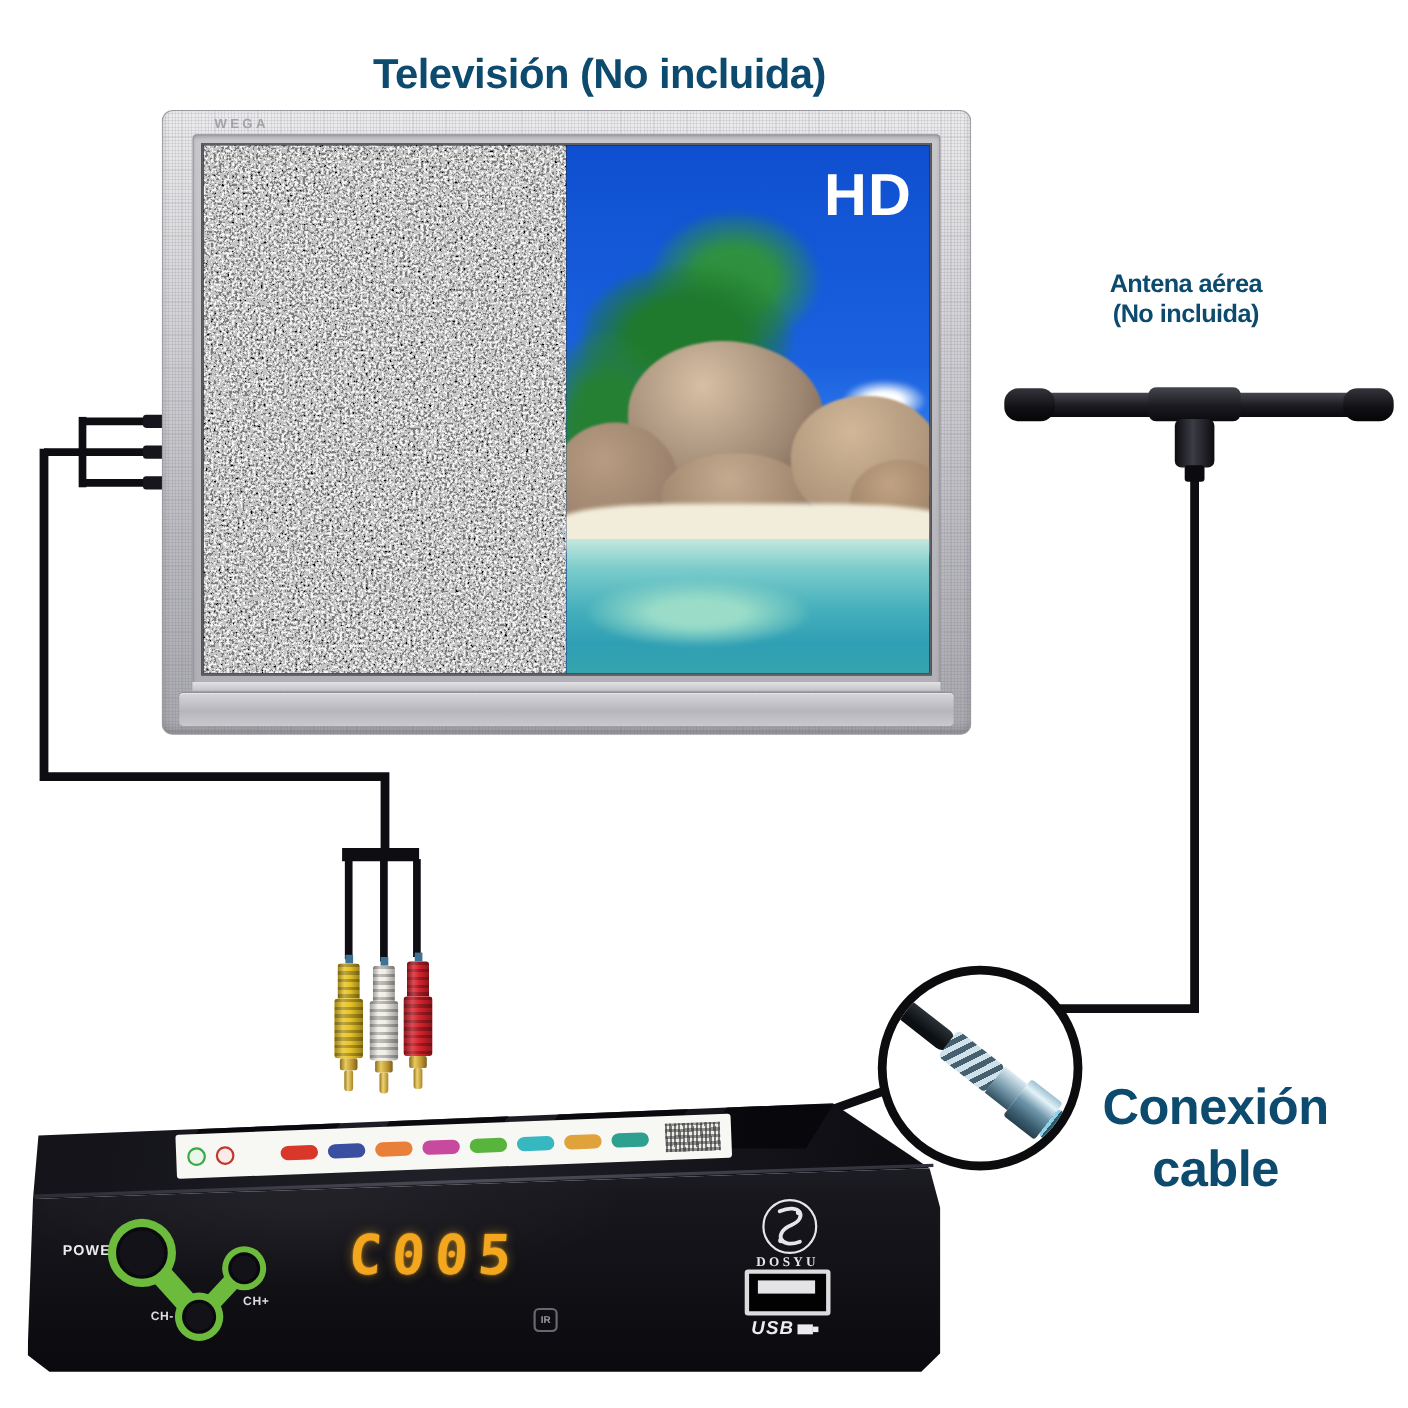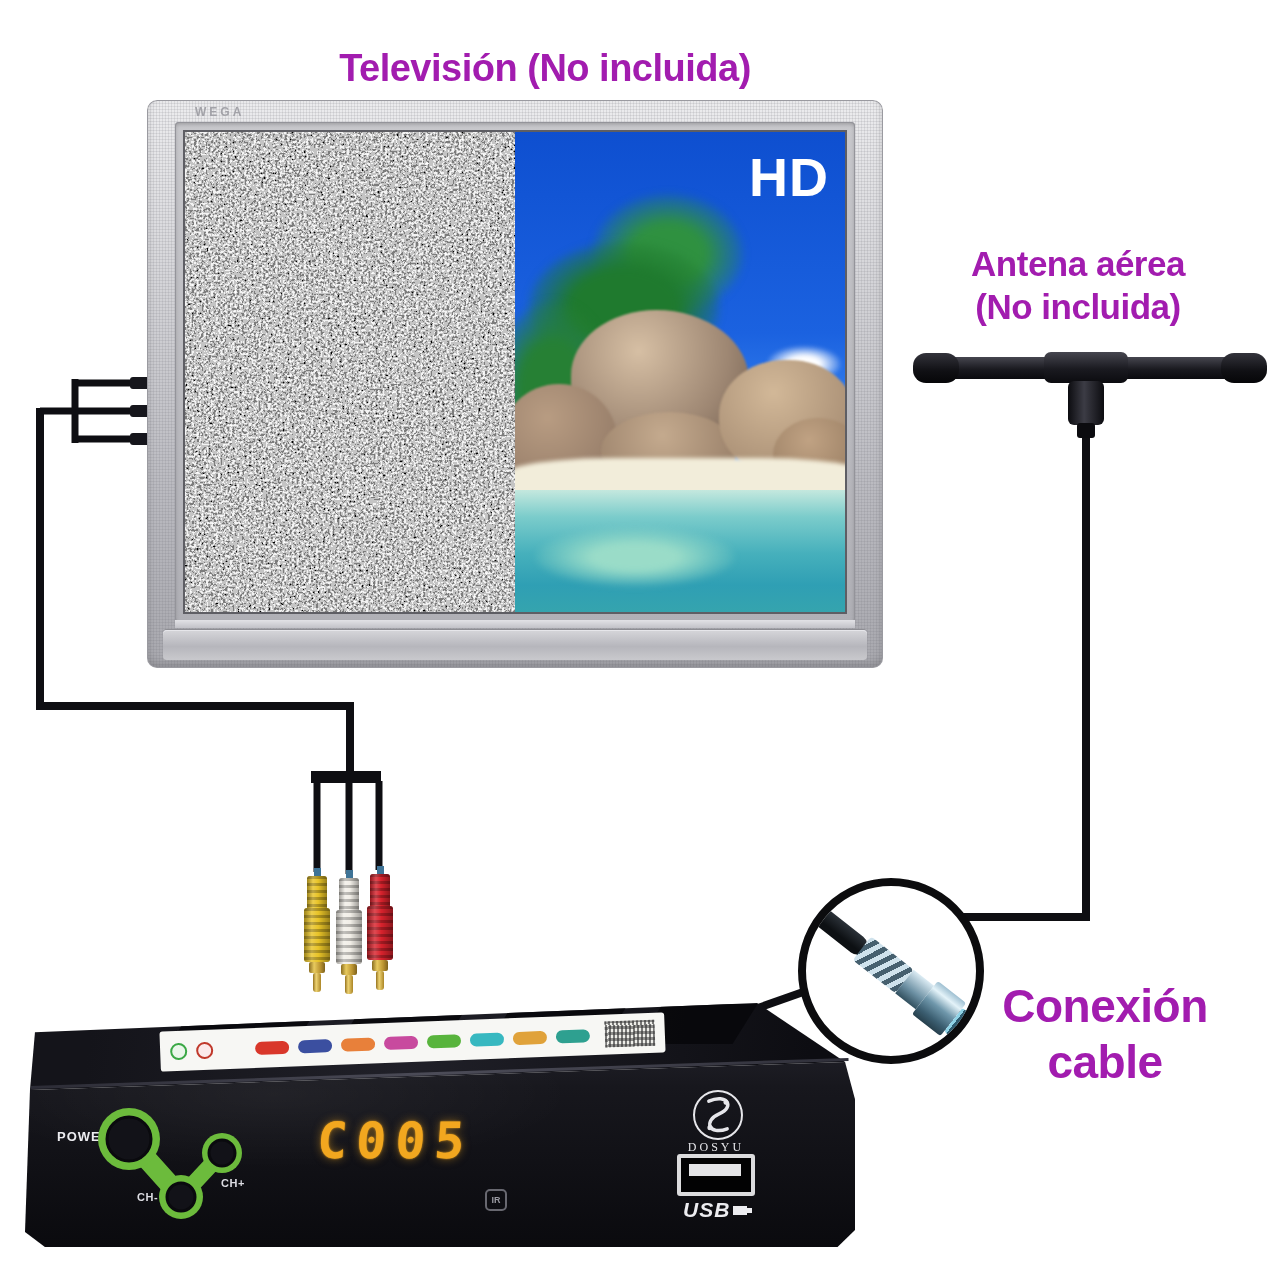--- a/index.html
+++ b/index.html
@@ -1,19 +1,19 @@
 <!DOCTYPE html>
 <html><head>
 <meta charset="utf-8">
 <style>
   html,body{margin:0;padding:0;background:#fff;}
   body{width:1280px;height:1280px;position:relative;overflow:hidden;
        font-family:"Liberation Sans",sans-serif;color:#101013;}
   .abs{position:absolute;}
-  .lbl{position:absolute;text-align:center;font-weight:600;color:#a21caf;
+  .lbl{position:absolute;text-align:center;font-weight:600;color:#0c4a6e;
        letter-spacing:-0.5px;line-height:1.22;}
 
   
   .tv-frame{position:absolute;left:147px;top:100px;width:736px;height:568px;border-radius:10px;
     background:
       repeating-linear-gradient(0deg, rgba(110,110,118,.14) 0 1px, transparent 1px 3px),
       repeating-linear-gradient(90deg, rgba(110,110,118,.14) 0 1px, transparent 1px 3px),
       linear-gradient(180deg,#ececee 0%,#d2d2d6 35%,#b9b9bf 70%,#a8a8ae 100%);
     box-shadow:inset 0 0 0 1px #9a9aa0, inset 0 -4px 8px rgba(0,0,0,.18);}
   .tv-brand{position:absolute;left:48px;top:5px;font-size:12px;font-weight:700;
@@ -106,25 +106,25 @@
   .led{position:absolute;left:292px;top:112px;width:180px;height:64px;
     font-family:"DejaVu Sans Mono",monospace;font-size:50px;font-weight:700;color:#f2a71f;
     letter-spacing:9px;transform:skewX(-4deg);
     text-shadow:0 0 10px rgba(242,167,31,.5),0 0 2px rgba(242,167,31,.9);}
   .ir-badge{position:absolute;left:460px;top:189px;width:18px;height:18px;border:2px solid #686870;
     border-radius:5px;color:#9a9aa2;font-size:9px;font-weight:700;display:flex;
     align-items:center;justify-content:center;}
   .brand-ring{position:absolute;left:668px;top:90px;width:46px;height:46px;border:2.5px solid #e6e6ea;
     border-radius:50%;}
   .brand-name{position:absolute;left:652px;top:140px;width:78px;text-align:center;font-size:12px;
-    font-weight:400;color:#e6e6ea;letter-spacing:3px;font-family:"Liberation Serif",serif;}
+    font-weight:700;color:#e6e6ea;letter-spacing:3px;font-family:"Liberation Serif",serif;}
   .usb-port{position:absolute;left:652px;top:154px;width:78px;height:42px;background:#020203;
     border:4px solid #dcdcde;border-radius:3px;box-sizing:border-box;}
   .usb-tongue{position:absolute;left:8px;top:6px;width:52px;height:12px;background:#e4e4e6;}
-  .usb-lbl{position:absolute;left:658px;top:198px;font-size:21px;font-weight:800;font-style:italic;
+  .usb-lbl{position:absolute;left:658px;top:198px;font-size:17px;font-weight:800;font-style:italic;
     color:#ececf0;letter-spacing:1px;display:flex;align-items:center;gap:3px;}
   .usb-plug-icon{width:14px;height:9px;background:#ececf0;position:relative;display:inline-block;}
   .usb-plug-icon::after{content:"";position:absolute;right:-5px;top:2px;width:5px;height:5px;background:#ececf0;}
 </style>
 </head>
 <body>
 
 <div class="lbl" style="left:245px;top:45px;width:600px;font-size:38px;">Televisión (No incluida)</div>
 
 <svg class="wires" viewBox="0 0 1280 1280">
@@ -183,21 +183,21 @@
         <div class="abs" style="left:0;right:0;top:358px;bottom:0;background:linear-gradient(180deg,#c4e8de 0%,#7bcccb 22%,#46b0bc 52%,#2f9fb4 78%,#35a4ae 100%);"></div>
         <div class="scene" style="left:20px;top:395px;width:200px;height:60px;background:radial-gradient(#9adcc8 30%,rgba(154,220,200,0) 75%);filter:blur(3px);"></div>
         <div class="hd-badge">HD</div>
       </div>
     </div>
   </div>
   <div class="tv-band-strip"></div>
   <div class="tv-band"></div>
 </div>
 
-<div class="lbl" style="left:928px;top:243px;width:300px;font-size:35px;">
+<div class="lbl" style="left:928px;top:243px;width:300px;font-size:23px;">
   <div>Antena aérea</div>
   <div>(No incluida)</div>
 </div>
 <div class="ant ant-bar abs"></div>
 <div class="ant ant-cap abs" style="left:913px;"></div>
 <div class="ant ant-cap abs" style="left:1221px;"></div>
 <div class="ant ant-joint abs"></div>
 <div class="ant-stem abs"></div>
 <div class="ant-neck abs"></div>
 

